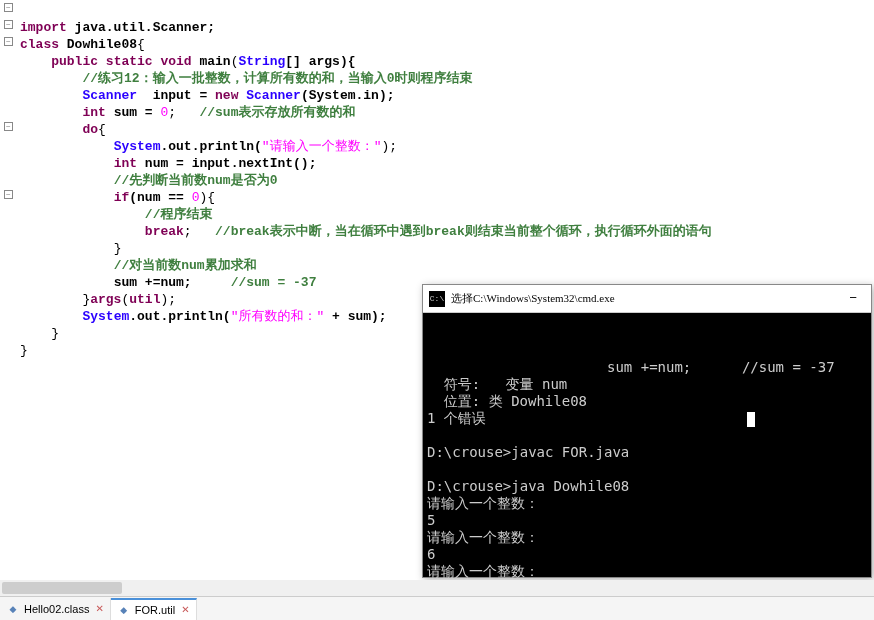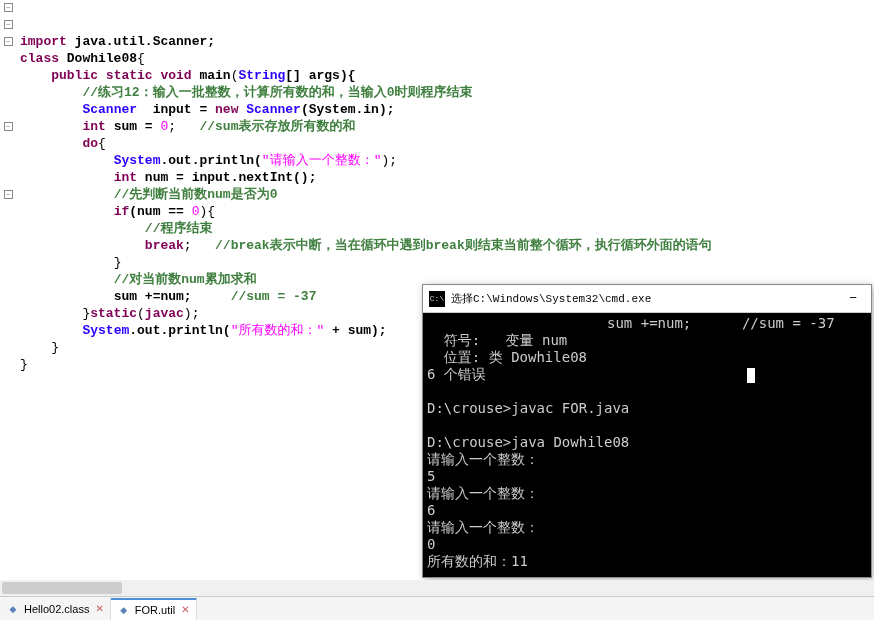--- a/index.html
+++ b/index.html
@@ -36,21 +36,21 @@
   border: 1px solid #888;
   background: #fff;
   font-size: 8px;
   line-height: 7px;
   text-align: center;
   color: #888;
 }
 .code {
   position: absolute;
   left: 20px;
-  top: 16px;
+  top: 2px;
   white-space: pre;
   line-height: 17px;
 }
 .kw { color: #7f0055; font-weight: bold; }
 .cls { color: #2a00ff; font-weight: bold; }
 .strpink { color: #ff00ff; }
 .com { color: #3f7f3f; font-weight: bold; }
 .punct { color: #000; }
 .ident { color: #000; font-weight: bold; }
 .scrollbar-h {
@@ -124,39 +124,40 @@
   width: 16px;
   height: 16px;
   background: #000;
   color: #ccc;
   font-size: 8px;
   text-align: center;
   line-height: 16px;
   margin-right: 6px;
 }
 .cmd-title-text {
-  font-family: Liberation Mono, monospace;
+  font-family: Liberation Serif, serif;
   font-size: 11px;
   color: #000;
   flex: 1;
 }
 .cmd-min {
   color: #000;
   padding: 0 8px;
 }
 .cmd-body {
   padding: 2px 4px;
   color: #ccc;
   font-family: 'NSimSun', 'SimSun', Consolas, monospace;
   font-size: 14px;
   line-height: 17px;
   white-space: pre;
 }
 .cmd-row1 {
   padding-left: 180px;
+  margin-top: 44px;
 }
 .cursor {
   display: inline-block;
   width: 8px;
   height: 15px;
   background: #fff;
   vertical-align: middle;
 }
 </style>
 </head>
@@ -180,36 +181,36 @@
         <span class="kw">do</span><span>{</span>
             <span class="cls">System</span><span class="ident">.out.println(</span><span class="strpink">"请输入一个整数："</span><span>);</span>
             <span class="kw">int</span><span class="ident"> num = input.nextInt();</span>
             <span class="com">//先判断当前数num是否为0</span>
             <span class="kw">if</span><span class="ident">(num == </span><span class="strpink">0</span><span>){</span>
                 <span class="com">//程序结束</span>
                 <span class="kw">break</span><span>;   </span><span class="com">//break表示中断，当在循环中遇到break则结束当前整个循环，执行循环外面的语句</span>
             <span>}</span>
             <span class="com">//对当前数num累加求和</span>
             <span class="ident">sum +=num;     </span><span class="com">//sum = -37</span>
-        }<span class="kw">static</span>(<span class="kw">javac</span>);
+        }<span class="kw">args</span>(<span class="kw">util</span>);
         <span class="cls">System</span><span class="ident">.out.println(</span><span class="strpink">"所有数的和："</span><span class="ident"> + sum);</span>
     <span>}</span>
 <span>}</span>
   </div>
 </div>
 
 <div class="cmd-window">
   <div class="cmd-title">
     <div class="cmd-icon">C:\</div>
     <div class="cmd-title-text">选择C:\Windows\System32\cmd.exe</div>
     <div class="cmd-min">−</div>
   </div>
   <div class="cmd-body"><div class="cmd-row1"><span>sum +=num;</span>      <span>//sum = -37</span></div><span>  符号:   变量 num</span>
 <span>  位置: 类 Dowhile08</span>
-<span>6 个错误</span>                               <span class="cursor"></span>
+<span>1 个错误</span>                               <span class="cursor"></span>
 <span></span>
 <span>D:\crouse&gt;javac FOR.java</span>
 <span></span>
 <span>D:\crouse&gt;java Dowhile08</span>
 <span>请输入一个整数：</span>
 <span>5</span>
 <span>请输入一个整数：</span>
 <span>6</span>
 <span>请输入一个整数：</span>
 <span>0</span>

